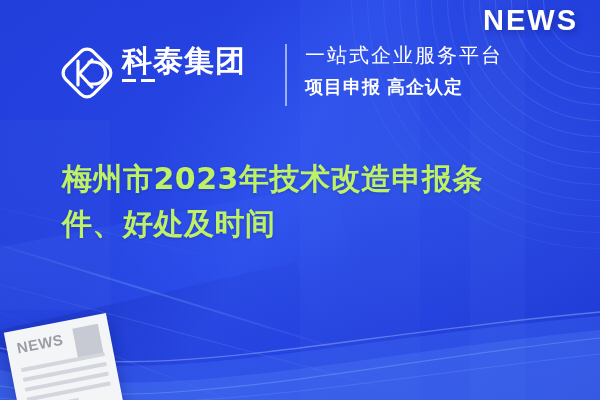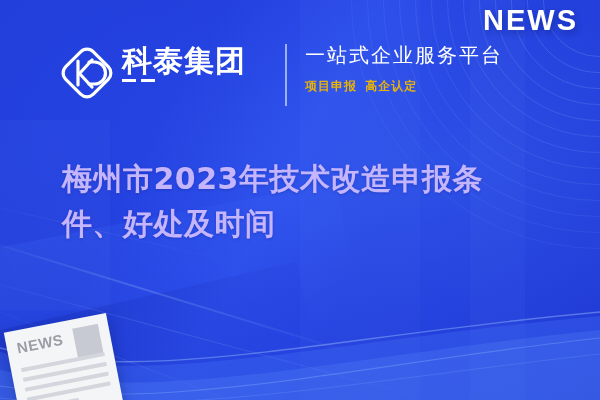--- a/index.html
+++ b/index.html
@@ -143,27 +143,27 @@
     font-size: 20px;
     font-weight: 400;
     color: #ffffff;
     letter-spacing: 2px;
     line-height: 34px;
     white-space: nowrap;
     font-family: "DejaVu Sans", "Liberation Sans", sans-serif;
   }
   .tagline-sub {
     margin-top: 4px;
-    font-size: 12px;
-    font-weight: 700;
-    color: #eab308;
+    font-size: 18px;
+    font-weight: 700;
+    color: #ffffff;
     letter-spacing: 1px;
     line-height: 22px;
     white-space: nowrap;
-    font-family: Liberation Mono, monospace;
+    font-family: Liberation Sans, sans-serif;
   }
 
   .news-badge {
     position: absolute;
     right: 22px;
     top: 4px;
     font-size: 29px;
     font-weight: 700;
     color: #ffffff;
     letter-spacing: 2px;
@@ -171,21 +171,21 @@
   }
 
   
   .headline {
     position: absolute;
     left: 62px;
     top: 156px;
     width: 470px;
     font-size: 30px;
     font-weight: 700;
-    color: #c4b5fd;
+    color: #bef264;
     line-height: 45px;
     letter-spacing: 0.5px;
     font-family: "DejaVu Sans", "Liberation Sans", sans-serif;
     text-shadow: 0 1px 3px rgba(10,25,120,0.25);
   }
 
   
   .paper {
     position: absolute;
     left: 12px;

